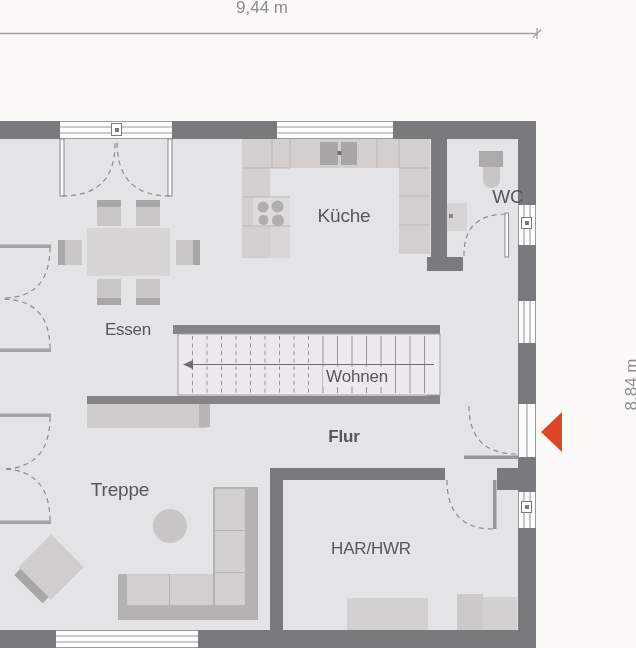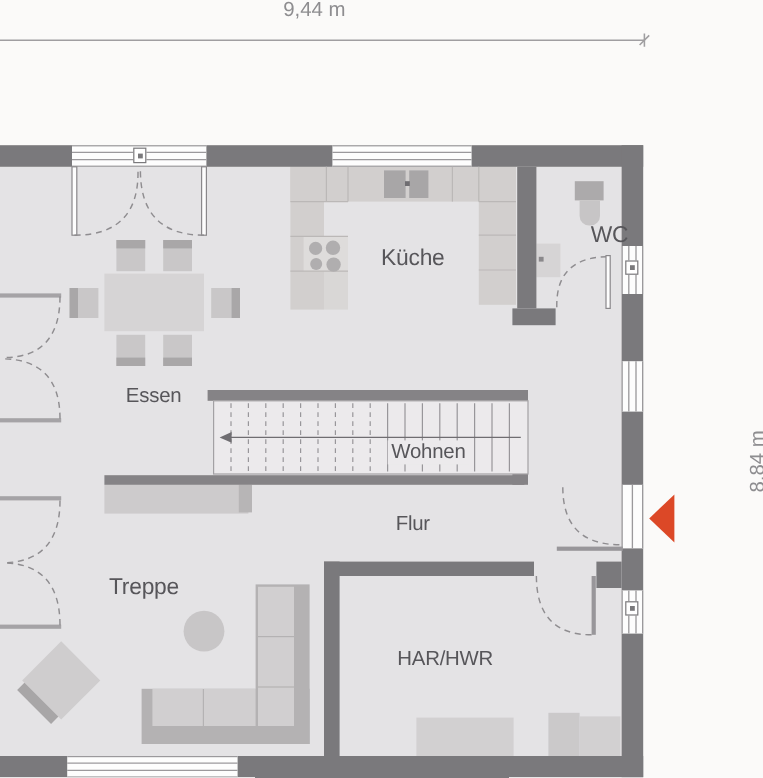--- a/index.html
+++ b/index.html
@@ -192,19 +192,19 @@
       <path d="M464,256 Q463,215 505,214"></path>
       <path d="M447,480 Q447,529 493,529"></path>
       <path d="M469,406 Q469,454 517,454"></path>
     </g>
   </svg>
 
   <div class="label lab-md" style="left:128px;top:330px;">Essen</div>
   <div class="label lab-lg" style="left:344px;top:216px;">Küche</div>
   <div class="label lab-lg" style="left:508px;top:197px;">WC</div>
   <div class="label lab-md" style="left:357px;top:377px;background:#eceaec;padding:0 3px;">Wohnen</div>
-  <div class="label lab-md" style="left:344px;top:437px;">Flur</div>
+  <div class="label lab-md" style="left:344px;top:437px;font-weight:bold;">Flur</div>
   <div class="label lab-lg" style="left:120px;top:490px;">Treppe</div>
   <div class="label lab-md" style="left:371px;top:549px;">HAR/HWR</div>
 
   <div class="abs z6" style="left:541px;top:412px;width:0;height:0;border-top:20px solid transparent;border-bottom:20px solid transparent;border-right:21px solid var(--accent);"></div>
 
 </div>
 
 </body></html>

